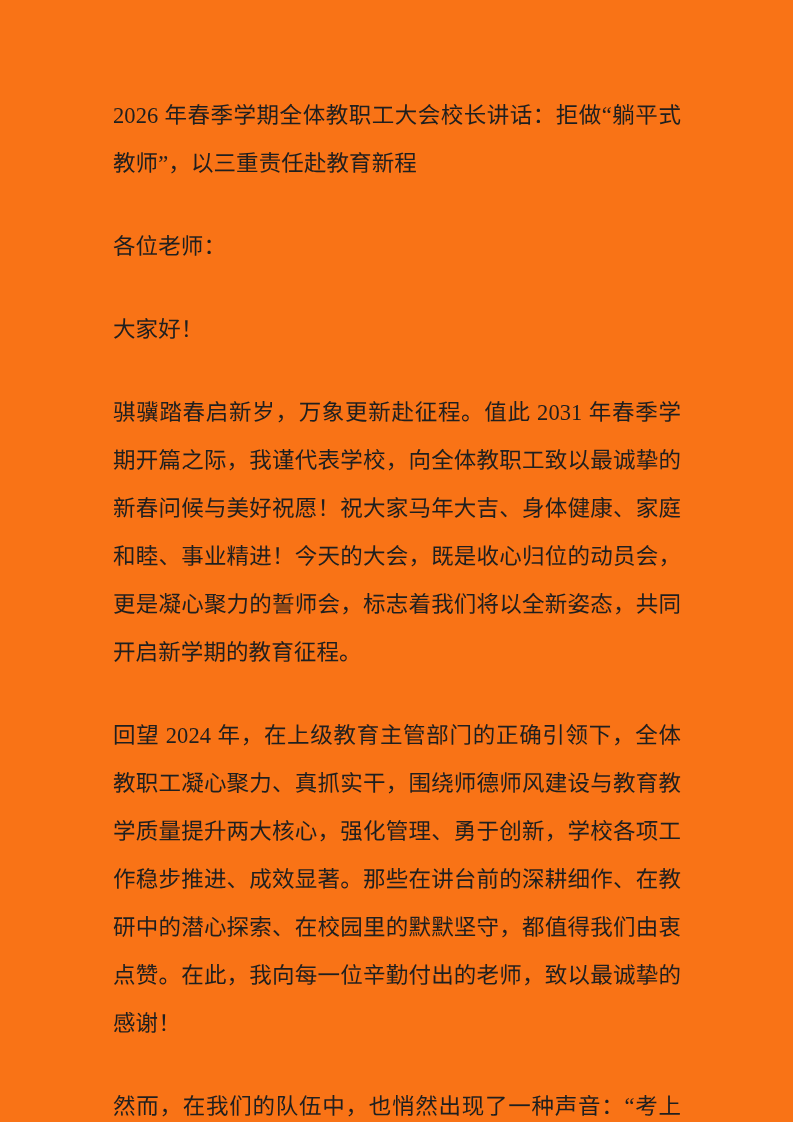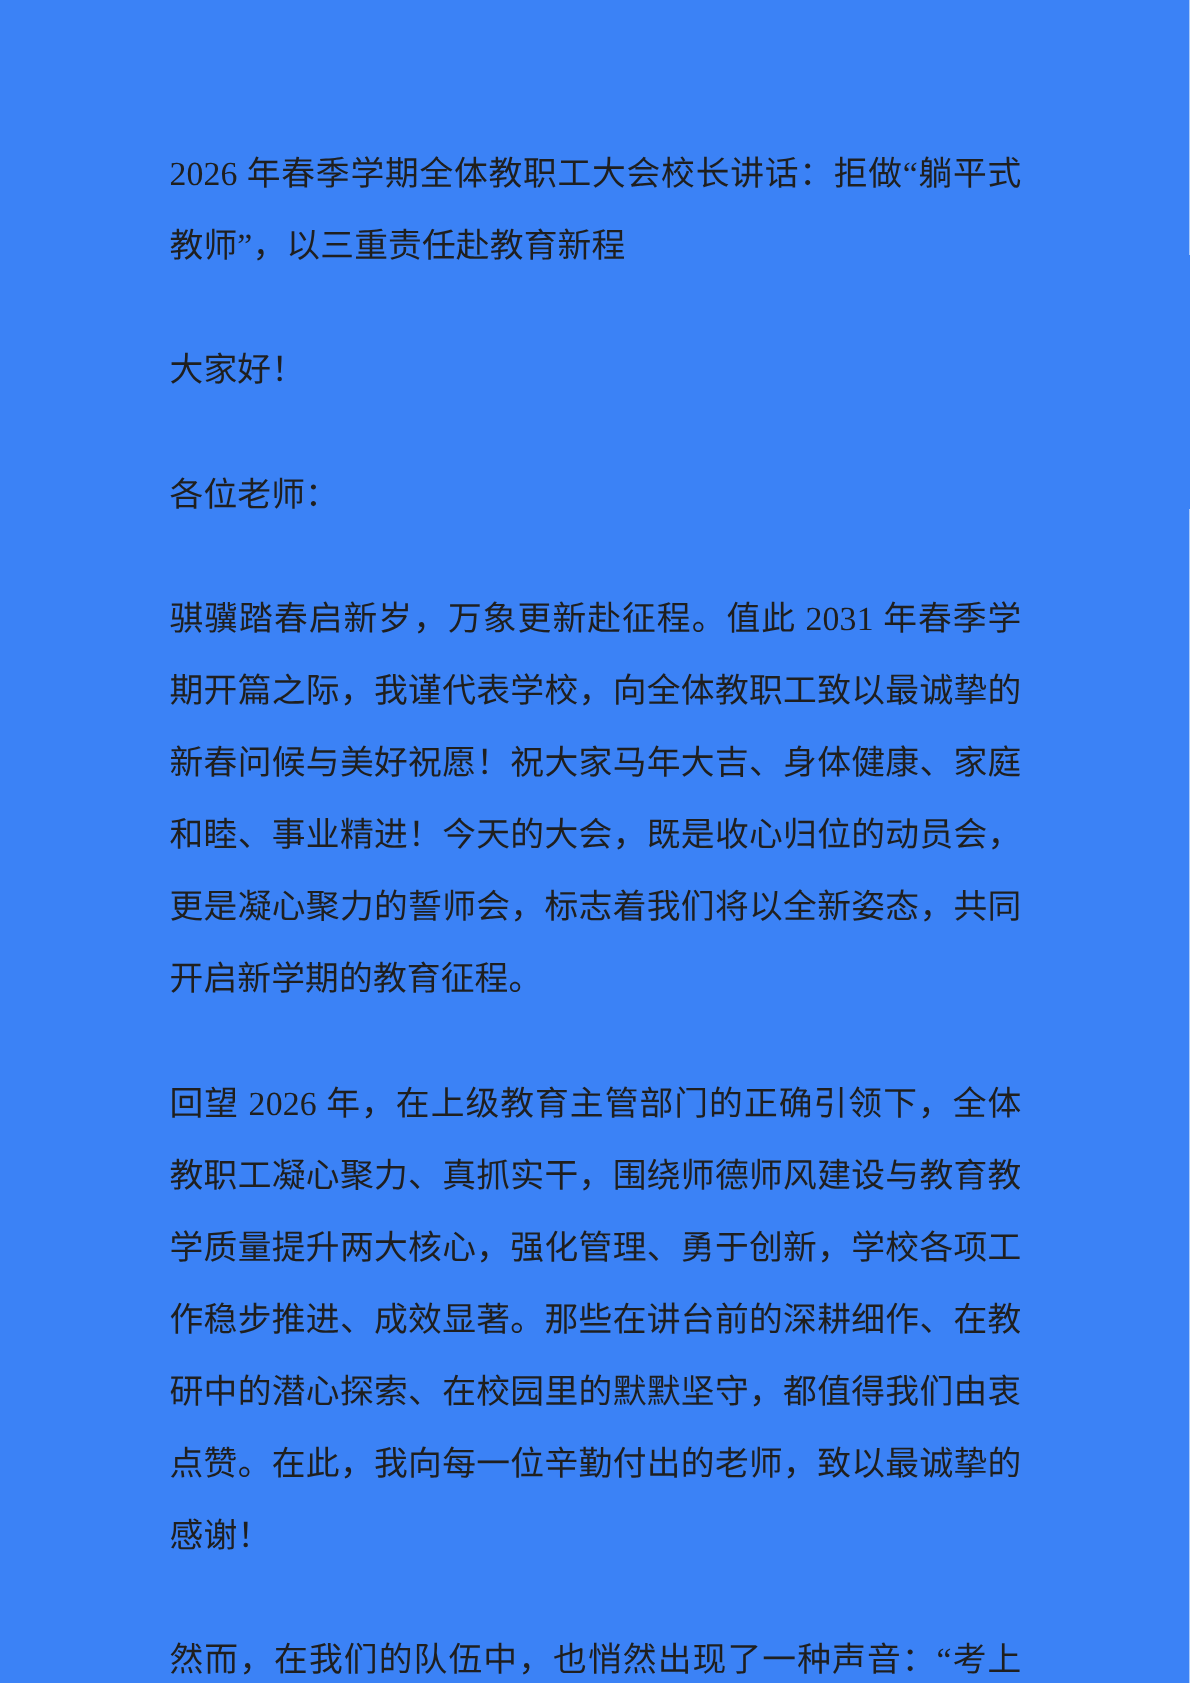--- a/index.html
+++ b/index.html
@@ -12,21 +12,21 @@
     width: 793px;
     height: 1122px;
     overflow: hidden;
     font-family: "Liberation Serif", "DejaVu Serif", serif;
   }
 
   #page {
     position: relative;
     width: 793px;
     height: 1122px;
-    background: #3b82f6;
+    background: #f97316;
     box-sizing: border-box;
   }
 
   #doc-body {
     position: absolute;
     left: 113px;
     top: 92px;
     width: 568px;
   }
 
@@ -53,24 +53,24 @@
   }
 </style>
 </head>
 <body>
 
 <div id="page">
   <div id="doc-body">
 
     <p class="para">2026 年春季学期全体教职工大会校长讲话：拒做“躺平式教师”，以三重责任赴教育新程</p>
 
+    <p class="para">各位老师：</p>
+
     <p class="para">大家好！</p>
-
-    <p class="para">各位老师：</p>
 
     <p class="para">骐骥踏春启新岁，万象更新赴征程。值此 2031 年春季学期开篇之际，我谨代表学校，向全体教职工致以最诚挚的新春问候与美好祝愿！祝大家马年大吉、身体健康、家庭和睦、事业精进！今天的大会，既是收心归位的动员会，更是凝心聚力的誓师会，标志着我们将以全新姿态，共同开启新学期的教育征程。</p>
 
-    <p class="para">回望 2026 年，在上级教育主管部门的正确引领下，全体教职工凝心聚力、真抓实干，围绕师德师风建设与教育教学质量提升两大核心，强化管理、勇于创新，学校各项工作稳步推进、成效显著。那些在讲台前的深耕细作、在教研中的潜心探索、在校园里的默默坚守，都值得我们由衷点赞。在此，我向每一位辛勤付出的老师，致以最诚挚的感谢！</p>
+    <p class="para">回望 2024 年，在上级教育主管部门的正确引领下，全体教职工凝心聚力、真抓实干，围绕师德师风建设与教育教学质量提升两大核心，强化管理、勇于创新，学校各项工作稳步推进、成效显著。那些在讲台前的深耕细作、在教研中的潜心探索、在校园里的默默坚守，都值得我们由衷点赞。在此，我向每一位辛勤付出的老师，致以最诚挚的感谢！</p>
 
     <p class="para clipped">然而，在我们的队伍中，也悄然出现了一种声音：“考上公办编制就稳了，工作好坏工资都不少，没必要再拼了”“评职称太辛苦，评先</p>
 
   </div>
 </div>
 
 </body></html>

